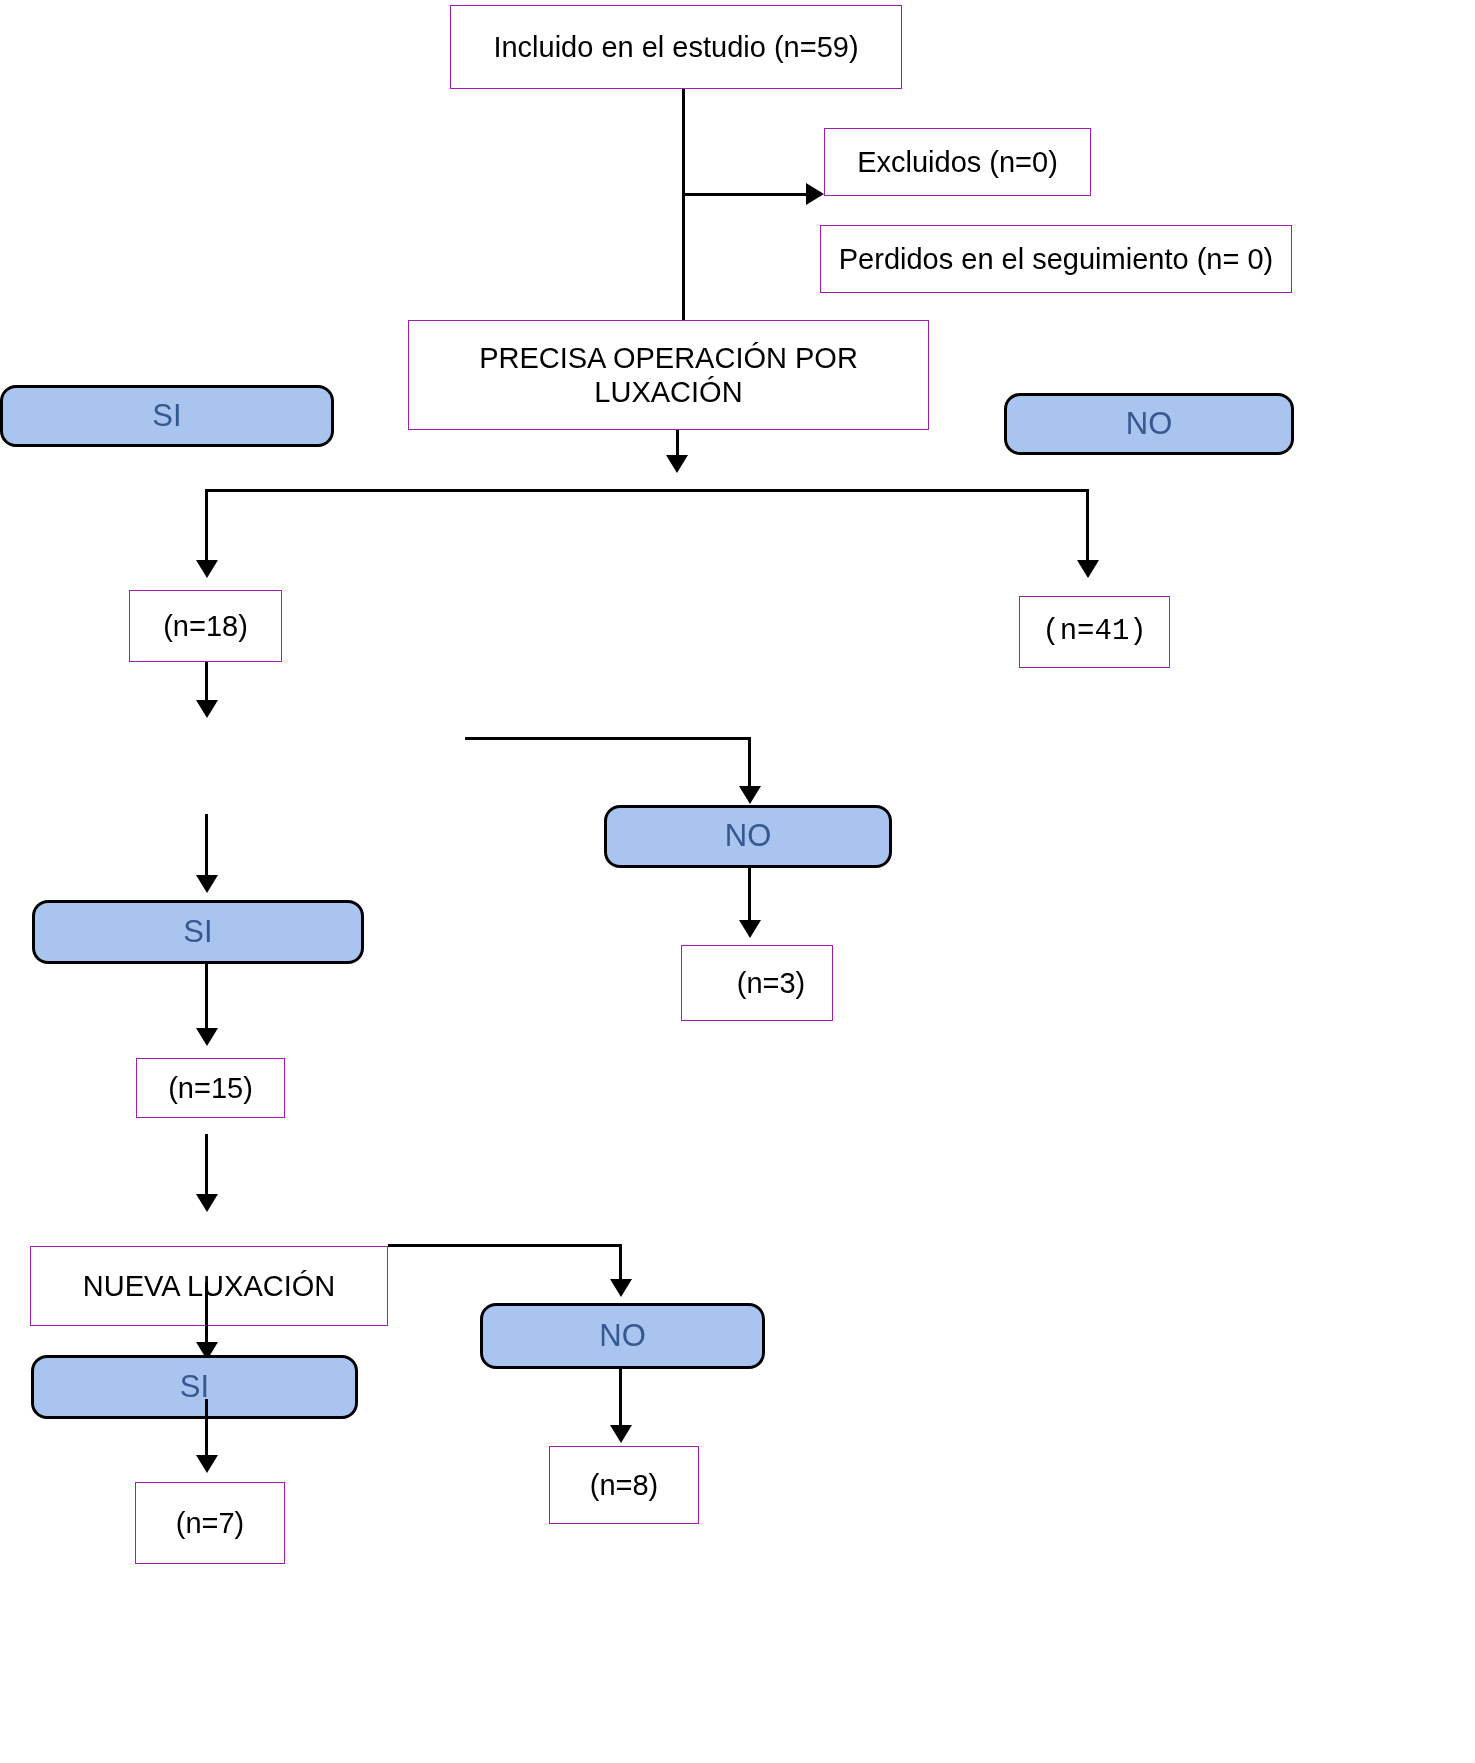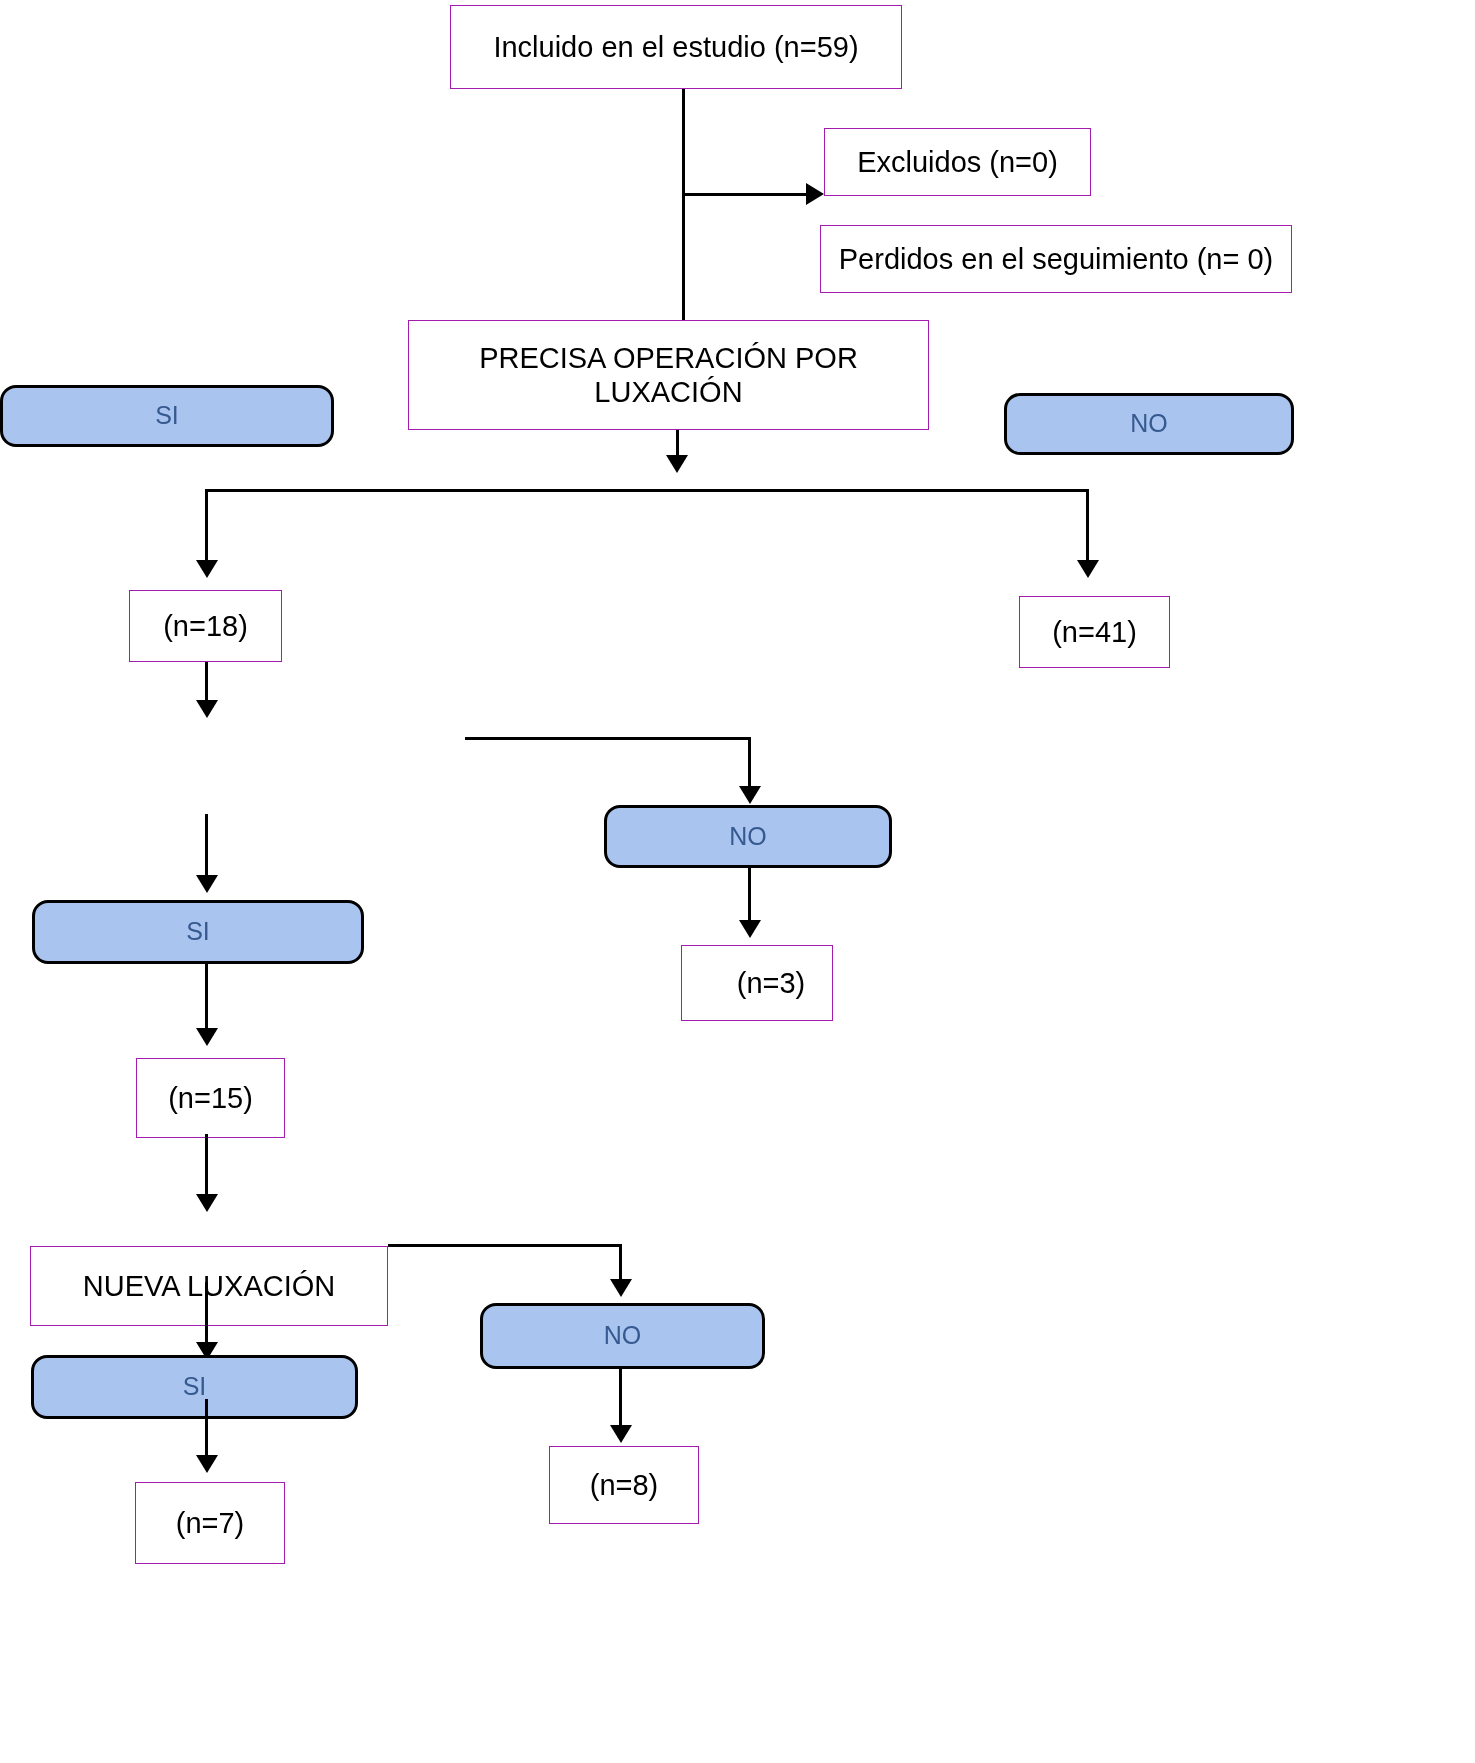--- a/index.html
+++ b/index.html
@@ -35,21 +35,21 @@
   
   .pill {
     background: #aac4f0;
     border: 3px solid #000000;
     border-radius: 16px;
     color: #36598f;
   }
   .t-sent { font-size: 29px; }
   .t-caps { font-size: 29px; }
   .t-num  { font-size: 29px; }
-  .t-pill { font-size: 25px; }
+  .t-pill { font-size: 31px; }
 
   
   .ln {
     position: absolute;
     background: #000000;
   }
   .vline { width: 3px; }
   .hline { height: 3px; }
   .arrow-down {
     position: absolute;
@@ -94,21 +94,21 @@
   <div class="arrow-down" style="left:666px; top:455px;"></div>
 
   <div class="ln hline" style="left:205px; top:489px; width:884px;"></div>
   <div class="ln vline" style="left:205px; top:489px; height:80px;"></div>
   <div class="arrow-down" style="left:196px; top:560px;"></div>
   <div class="ln vline" style="left:1086px; top:489px; height:80px;"></div>
   <div class="arrow-down" style="left:1077px; top:560px;"></div>
 
   <div class="node box t-num" style="left:129px; top:590px; width:153px; height:72px;">(n=18)</div>
 
-  <div class="node box t-num" style="left:1019px; top:596px; width:151px; height:72px;">(n=41)</div>
+  <div class="node box t-num" style="left:1019px; top:596px; width:151px; height:72px;font-family:Liberation Mono, monospace;">(n=41)</div>
 
   <div class="ln vline" style="left:205px; top:662px; height:45px;"></div>
   <div class="arrow-down" style="left:196px; top:700px;"></div>
 
 
   <div class="ln hline" style="left:465px; top:737px; width:286px;"></div>
   <div class="ln vline" style="left:748px; top:737px; height:56px;"></div>
   <div class="arrow-down" style="left:739px; top:786px;"></div>
 
   <div class="node pill t-pill" style="left:604px; top:805px; width:288px; height:63px;">NO</div>
@@ -117,21 +117,21 @@
   <div class="arrow-down" style="left:739px; top:920px;"></div>
   <div class="node box t-num" style="left:681px; top:945px; width:152px; height:76px;padding-left:28px;">(n=3)</div>
 
   <div class="ln vline" style="left:205px; top:814px; height:68px;"></div>
   <div class="arrow-down" style="left:196px; top:875px;"></div>
 
   <div class="node pill t-pill" style="left:32px; top:900px; width:332px; height:64px;">SI</div>
 
   <div class="ln vline" style="left:205px; top:964px; height:70px;"></div>
   <div class="arrow-down" style="left:196px; top:1028px;"></div>
-  <div class="node box t-num" style="left:136px; top:1058px; width:149px; height:80px;">(n=15)</div>
+  <div class="node box t-num" style="left:136px; top:1058px; width:149px; height:60px;">(n=15)</div>
 
   <div class="ln vline" style="left:205px; top:1134px; height:68px;"></div>
   <div class="arrow-down" style="left:196px; top:1194px;"></div>
 
   <div class="node box t-caps" style="left:30px; top:1202px; width:358px; height:80px;margin-top:44px;">NUEVA LUXACIÓN</div>
 
   <div class="ln hline" style="left:388px; top:1244px; width:234px;"></div>
   <div class="ln vline" style="left:619px; top:1244px; height:42px;"></div>
   <div class="arrow-down" style="left:610px; top:1279px;"></div>
 

